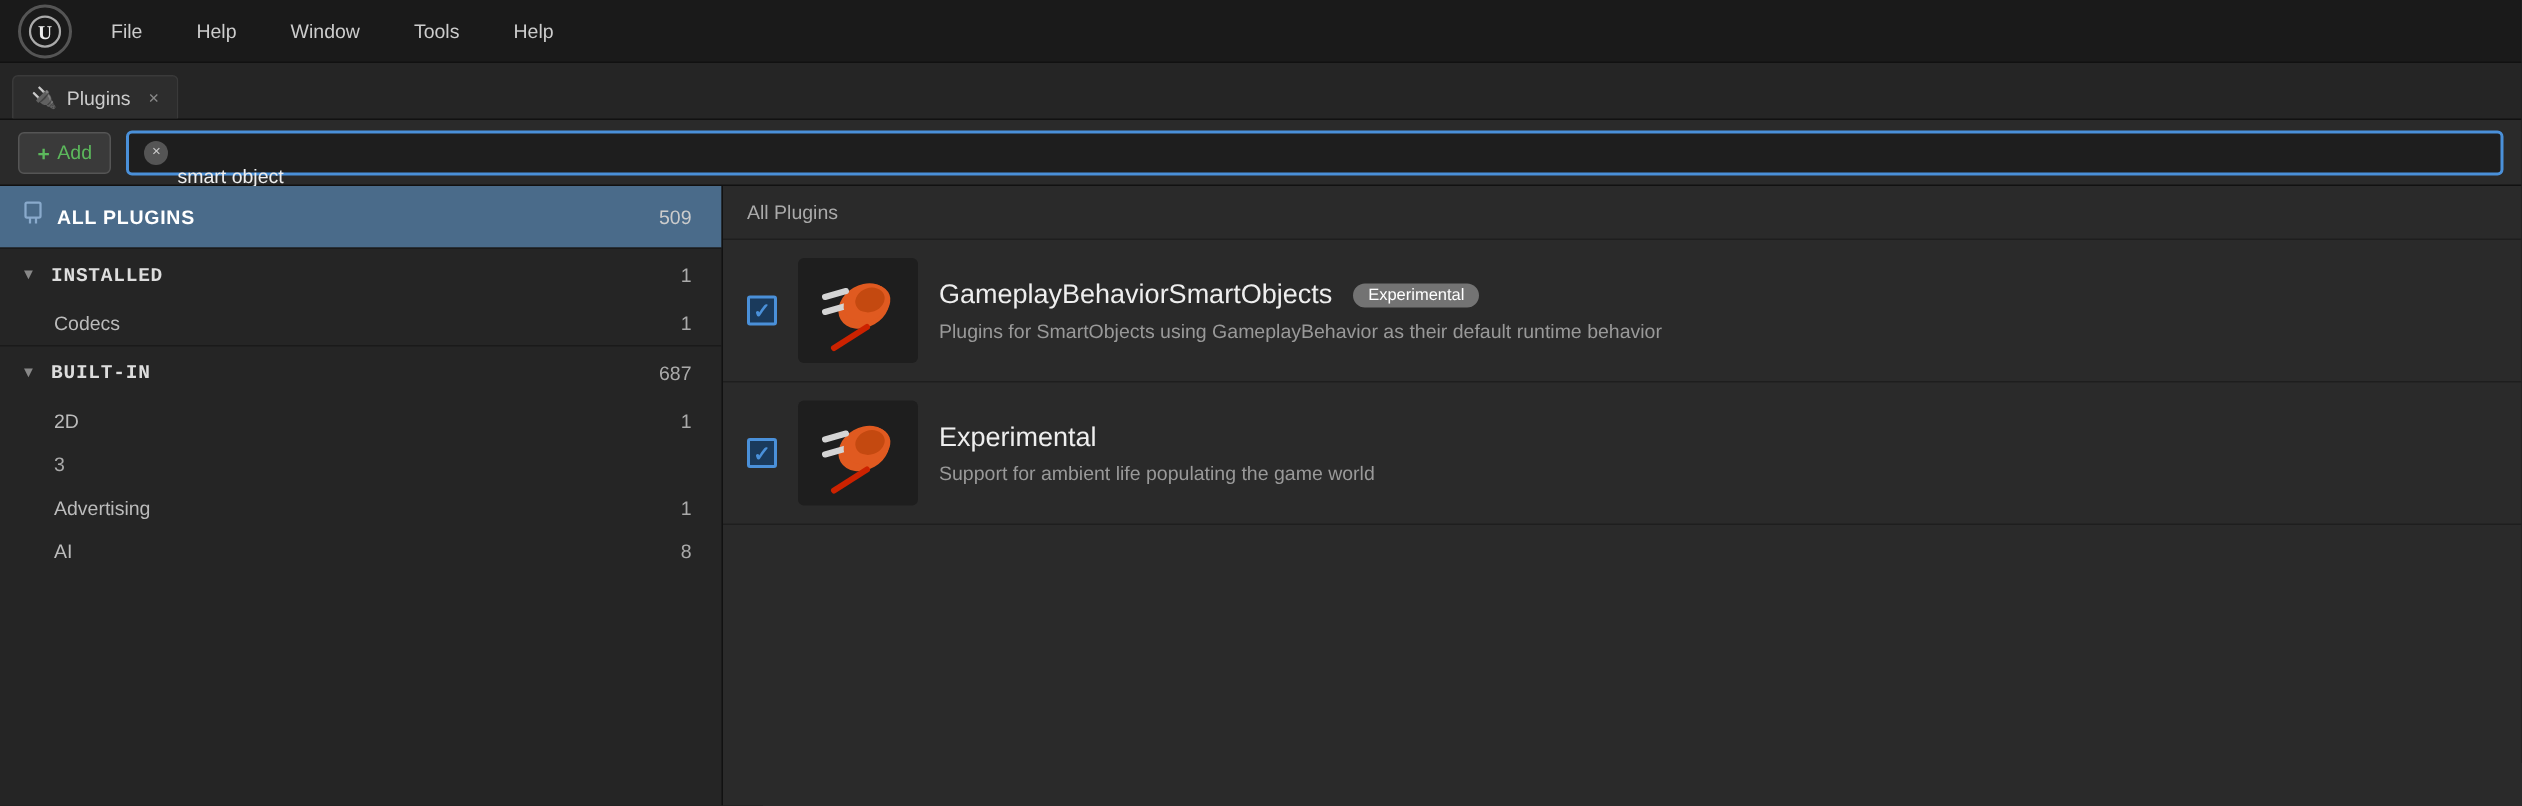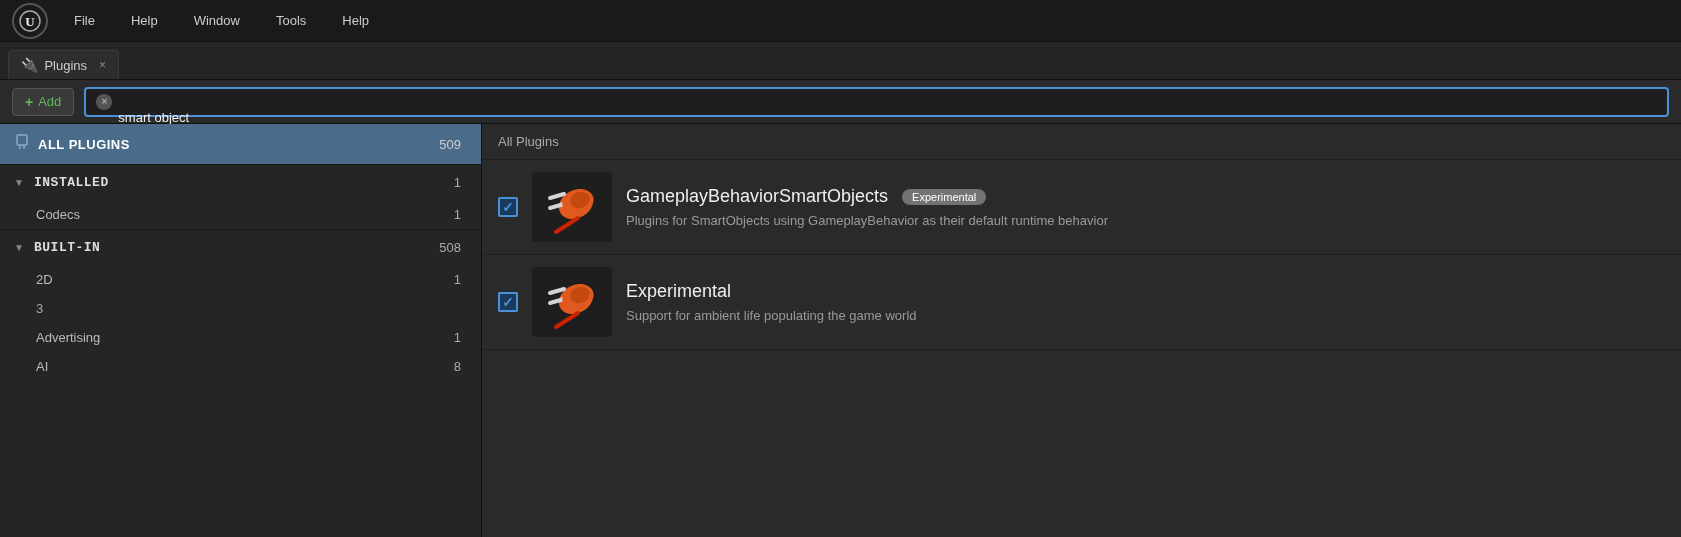--- a/index.html
+++ b/index.html
@@ -378,21 +378,21 @@
       <span class="section-count">1</span>
     </div>
     <div class="sidebar-item">
       <span class="sidebar-item-label">Codecs</span>
       <span class="sidebar-item-count">1</span>
     </div>
 
     <div class="section-header">
       <span class="chevron">▼</span>
       <span class="section-label">BUILT-IN</span>
-      <span class="section-count">508</span>
+      <span class="section-count">687</span>
     </div>
     <div class="sidebar-item">
       <span class="sidebar-item-label">2D</span>
       <span class="sidebar-item-count">1</span>
     </div>
     <div class="sidebar-item">
       <span class="sidebar-item-count">3</span>
     </div>
     <div class="sidebar-item">
       <span class="sidebar-item-label">Advertising</span>

